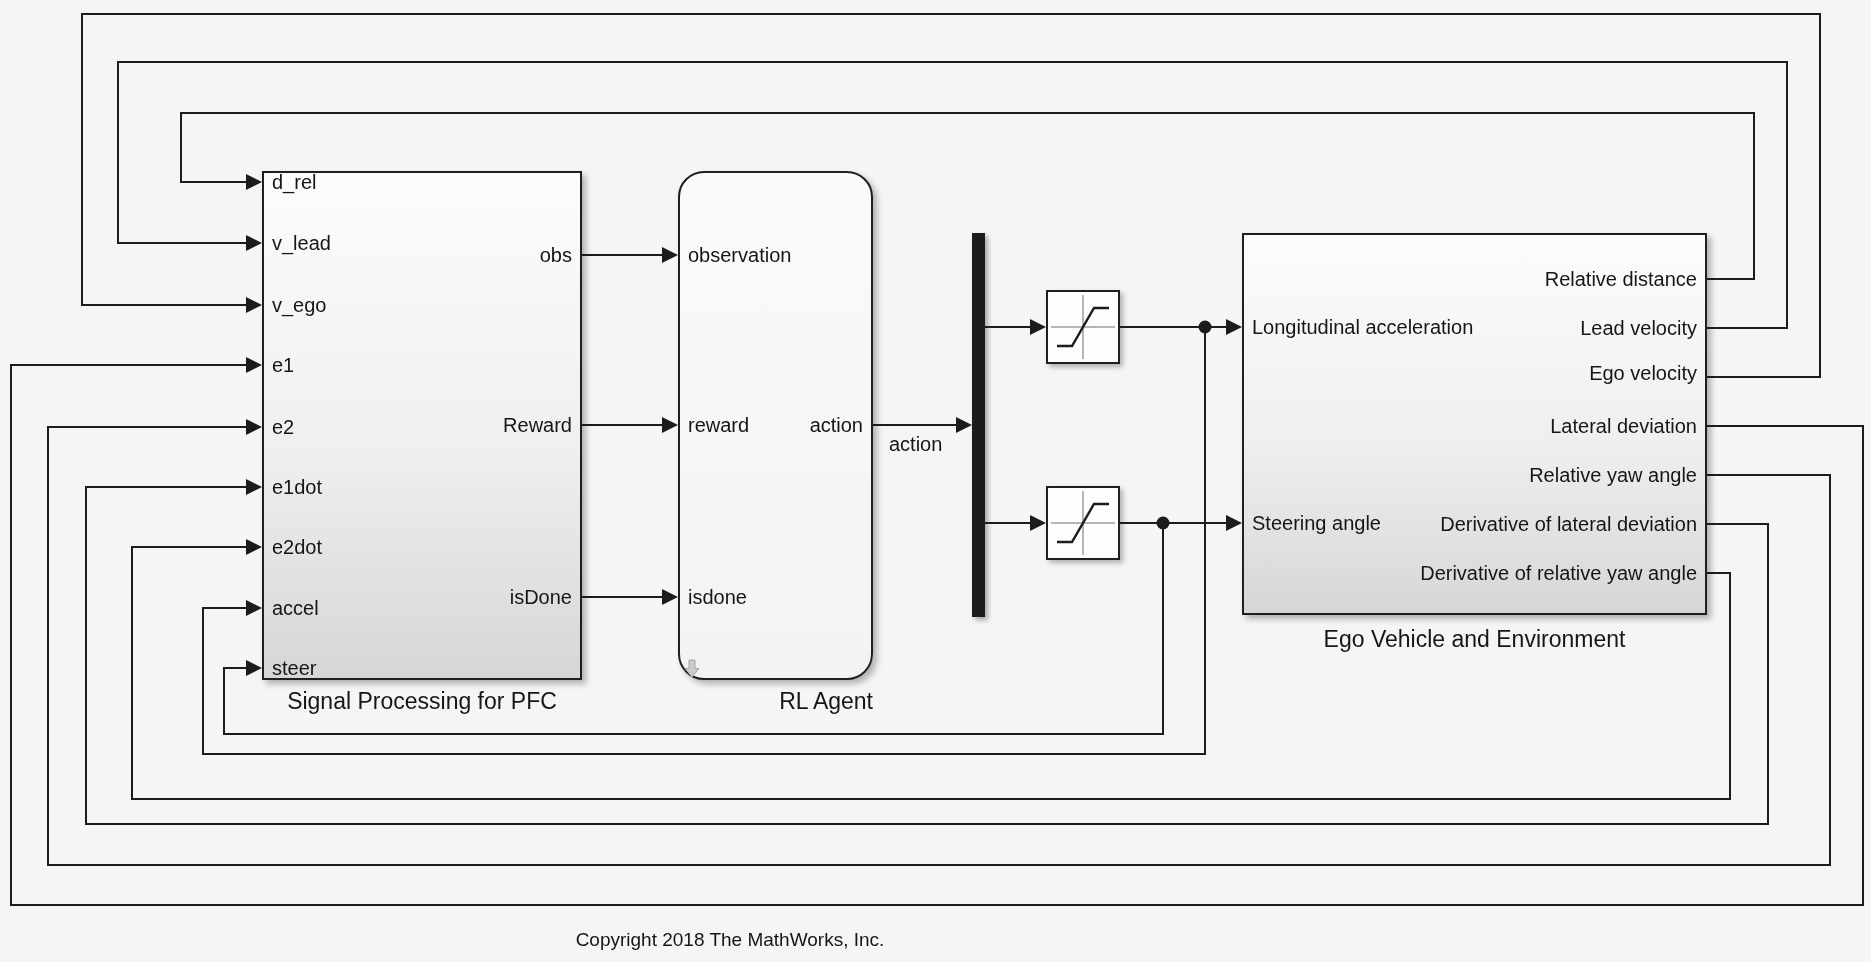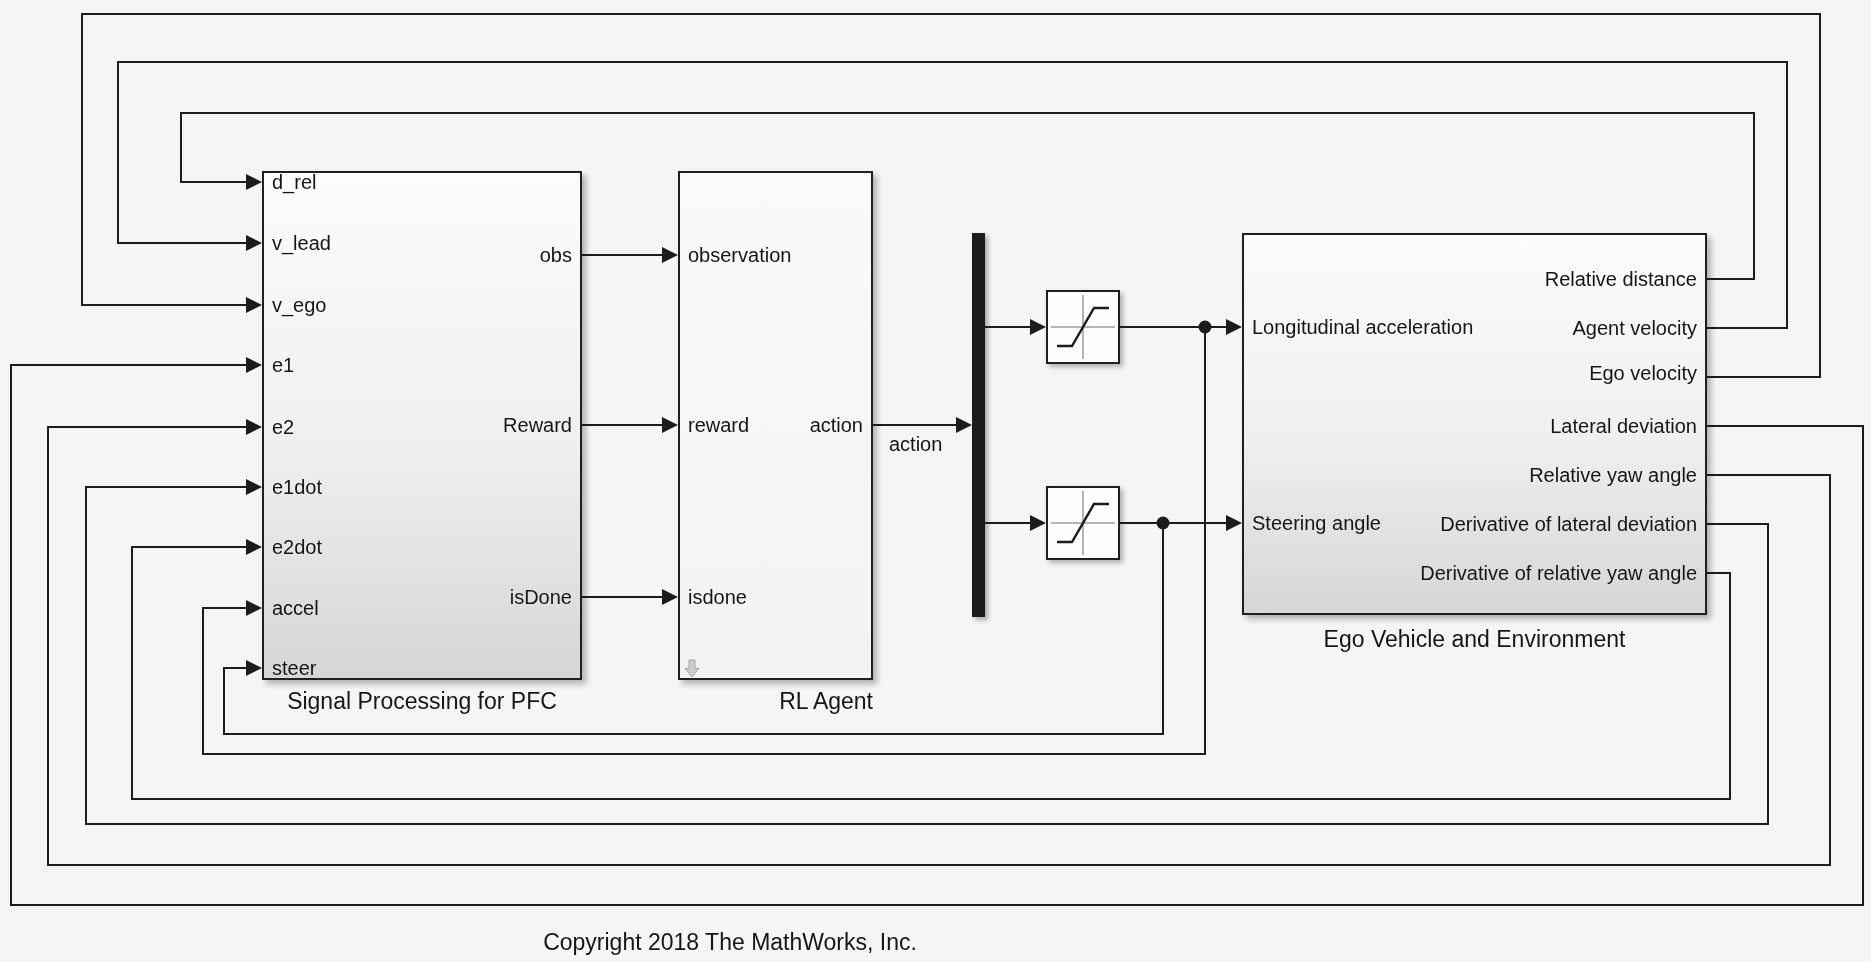--- a/index.html
+++ b/index.html
@@ -5,32 +5,32 @@
   html,body{margin:0;padding:0;background:#f5f5f6;}
   .canvas{
     position:relative;width:1871px;height:962px;background:#f5f5f6;
     font-family:"Liberation Sans",sans-serif;color:#161616;overflow:hidden;padding-left:12px;
   }
   .block{
     position:absolute;border:2px solid #1f1f1f;box-sizing:border-box;
     box-shadow:4px 4px 6px rgba(0,0,0,.28);z-index:2;
   }
   .grad{background:linear-gradient(to bottom,#fcfcfc 0%,#efefef 55%,#d6d6d6 100%);}
-  .rlbg{background:linear-gradient(to bottom,#fafafa 0%,#f3f3f4 100%);}
+  .rlbg{background:linear-gradient(to bottom,#fafafa 0%,#f3f3f4 100%);border-radius:26px;}
   .portlabel{
     position:absolute;height:24px;line-height:24px;font-size:20px;
     white-space:nowrap;z-index:3;
   }
   .in{left:8px;}
   .out{right:8px;text-align:center;}
   .blockname{
     position:absolute;font-size:23px;text-align:center;white-space:nowrap;z-index:2;
   }
   .siglabel{position:absolute;font-size:20px;white-space:nowrap;z-index:4;}
-  .copyright{position:absolute;font-size:23px;text-align:center;z-index:2;}
+  .copyright{position:absolute;font-size:19px;text-align:center;z-index:2;}
   .demux{
     position:absolute;left:972px;top:233px;width:13px;height:384px;
     background:#1c1c1c;box-shadow:3px 3px 5px rgba(0,0,0,.32);z-index:2;
   }
   .sat{
     position:absolute;width:74px;height:74px;border:2px solid #1f1f1f;
     box-sizing:border-box;background:#fdfdfd;
     box-shadow:3px 3px 5px rgba(0,0,0,.28);z-index:2;
   }
   .badge{position:absolute;left:4px;top:486px;z-index:3;}
@@ -165,21 +165,21 @@
       <line x1="35" y1="3" x2="35" y2="67" stroke="#b5b5b5" stroke-width="2"></line>
       <line x1="3" y1="35" x2="67" y2="35" stroke="#b5b5b5" stroke-width="2"></line>
       <polyline points="9,54 24,54 46,16 61,16" stroke="#1c1c1c" stroke-width="2.4" fill="none"></polyline>
     </svg>
   </div>
 
   <div class="block grad" style="left:1242px;top:233px;width:465px;height:382px;">
     <span class="portlabel in" style="top:80px">Longitudinal acceleration</span>
     <span class="portlabel in" style="top:276px">Steering angle</span>
     <span class="portlabel out" style="top:32px">Relative distance</span>
-    <span class="portlabel out" style="top:81px">Agent velocity</span>
+    <span class="portlabel out" style="top:81px">Lead velocity</span>
     <span class="portlabel out" style="top:126px">Ego velocity</span>
     <span class="portlabel out" style="top:179px">Lateral deviation</span>
     <span class="portlabel out" style="top:228px">Relative yaw angle</span>
     <span class="portlabel out" style="top:277px">Derivative of lateral deviation</span>
     <span class="portlabel out" style="top:326px">Derivative of relative yaw angle</span>
   </div>
   <div class="blockname" style="left:1242px;top:626px;width:465px;">Ego Vehicle and Environment</div>
 
   <div class="copyright" style="left:400px;top:929px;width:660px;">Copyright 2018 The MathWorks, Inc.</div>
 

